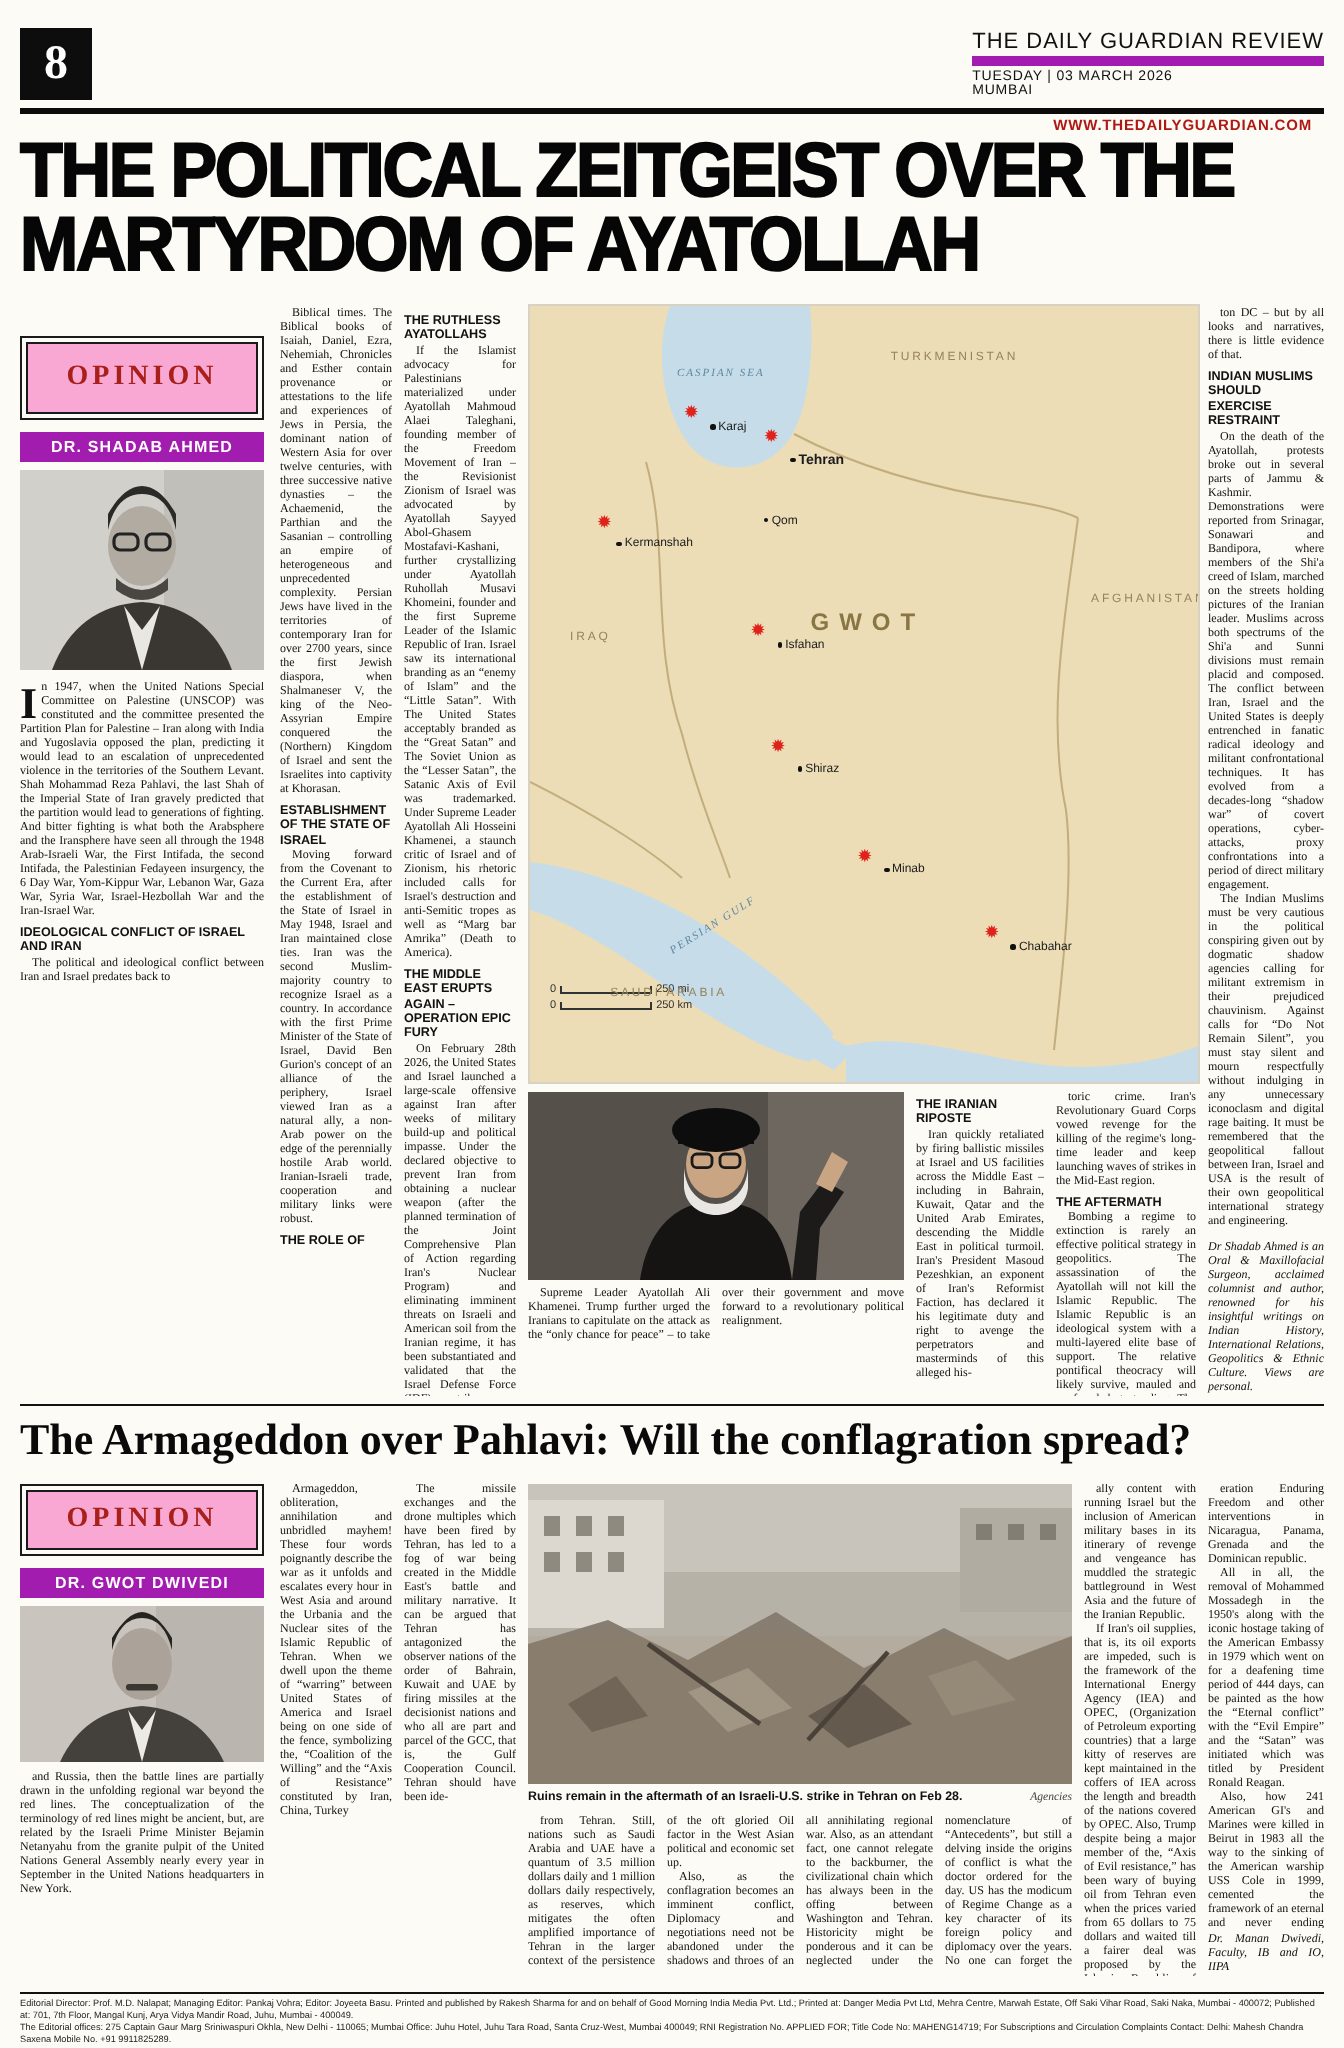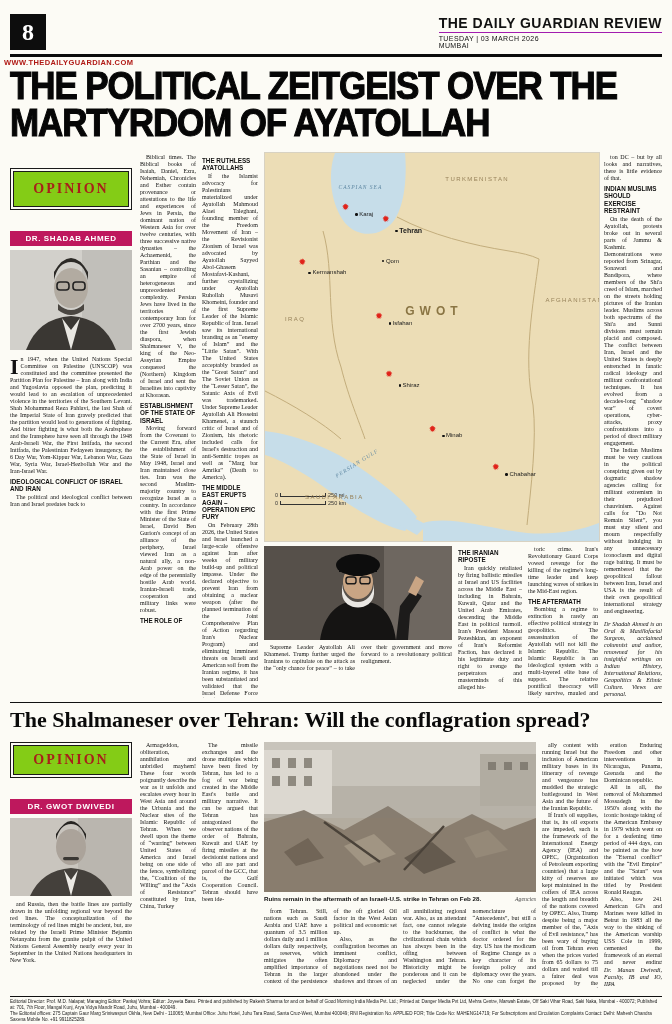--- a/index.html
+++ b/index.html
@@ -6,42 +6,42 @@
   body{background:#6f6f6f;font-family:"Liberation Serif",serif}
   .page{position:relative;width:672px;height:1024px;margin:0 auto;background:#fcfbf5;color:#111;overflow:hidden}
   .abs{position:absolute}
 
   
   .masthead{left:10px;top:10px;width:652px;height:44px;border-bottom:3px solid #0b0b0b;display:flex;align-items:center}
   .pagenum{width:36px;height:36px;background:#0d0d0d;color:#fff;font:bold 24px/36px "Liberation Serif",serif;text-align:center}
   .sectitle{margin-left:12px;font-family:"Liberation Serif",serif;font-size:30px;letter-spacing:1px;font-variant:small-caps;white-space:nowrap}
   .sectitle .amp{font-style:italic;font-size:27px}
   .mast-right{margin-left:auto;font-family:"Liberation Sans",sans-serif;text-align:left;min-width:130px}
-  .pub{font-weight:bold;font-size:14px;letter-spacing:.5px;border-bottom:1px solid #a21caf;padding-bottom:1px}
+  .pub{font-weight:normal;font-size:11px;letter-spacing:.5px;border-bottom:5px solid #a21caf;padding-bottom:1px}
   .dateline{font-size:7px;letter-spacing:.4px;margin-top:2px}
   .citylab{font-size:7px;letter-spacing:.4px}
-  .website{left:4px;top:58px;width:652px;text-align:left;color:#b01814;font:bold 7.5px "Liberation Sans",sans-serif;letter-spacing:.4px;cursor:pointer}
+  .website{left:4px;top:58px;width:652px;text-align:right;color:#b01814;font:bold 7.5px "Liberation Sans",sans-serif;letter-spacing:.4px;cursor:pointer}
 
   
   .headline1{left:10px;top:68px;width:700px;font-family:"Liberation Sans",sans-serif;font-weight:bold;font-size:38px;line-height:37px;letter-spacing:-1.2px;color:#060606;-webkit-text-stroke:1.1px #060606;transform:scaleX(.92);transform-origin:left top}
 
   
   .colflow{font-size:6px;line-height:7px;text-align:justify;overflow:hidden}
   .f-p{text-indent:6px}
   .f-drop{text-indent:0}
   .f-h{font-family:"Liberation Sans",sans-serif;font-weight:bold;font-size:6.3px;line-height:7.4px;margin:3px 0 1px;text-align:left;text-indent:0}
   .f-bio{font-style:italic;font-size:6px;line-height:7px;margin-top:3px;text-align:justify}
   .dropcap{float:left;font-size:22px;line-height:19px;font-weight:bold;padding:1px 2px 0 0}
   .grow{flex:1 1 auto;min-height:0}
 
   
-  .opinion-box{border:1px solid #1a1a1a;height:40px;display:flex;align-items:center;justify-content:center;background:#84cc16;box-shadow:inset 0 0 0 2px #fcfbf5,inset 0 0 0 3px #1a1a1a}
+  .opinion-box{border:1px solid #1a1a1a;height:40px;display:flex;align-items:center;justify-content:center;background:#f9a8d4;box-shadow:inset 0 0 0 2px #fcfbf5,inset 0 0 0 3px #1a1a1a}
   .opinion-box.small{height:34px}
   .opinion-label{color:#a8201a;font:bold 14px "Liberation Serif",serif;letter-spacing:2px}
-  .author-banner{background:#be185d;color:#fff;font:bold 8px "Liberation Sans",sans-serif;letter-spacing:.6px;text-align:center;padding:3px 0;margin-top:21px}
+  .author-banner{background:#a21caf;color:#fff;font:bold 8px "Liberation Sans",sans-serif;letter-spacing:.6px;text-align:center;padding:3px 0;margin-top:6px}
   .author-photo{margin-top:4px;line-height:0}
   .author-photo svg{width:100%;display:block}
 
   
   .a1-col1{left:10px;top:168px;width:122px;height:530px;display:flex;flex-direction:column}
   .a1-col1 .colflow{margin-top:6px}
   .a1-col2{left:140px;top:154px;width:56px;height:544px}
   .a1-col3{left:202px;top:154px;width:56px;height:544px}
   .a1-col6{left:604px;top:154px;width:58px;height:544px;display:flex;flex-direction:column}
   .kh-photo{left:264px;top:546px;width:188px;height:94px;line-height:0}
@@ -222,21 +222,21 @@
     <div class="colflow grow">
         <div class="f-p">ton DC – but by all looks and narratives, there is little evidence of that.</div>
         <div class="f-h">INDIAN MUSLIMS SHOULD EXERCISE RESTRAINT</div>
         <div class="f-p">On the death of the Ayatollah, protests broke out in several parts of Jammu &amp; Kashmir. Demonstrations were reported from Srinagar, Sonawari and Bandipora, where members of the Shi'a creed of Islam, marched on the streets holding pictures of the Iranian leader. Muslims across both spectrums of the Shi'a and Sunni divisions must remain placid and composed. The conflict between Iran, Israel and the United States is deeply entrenched in fanatic radical ideology and militant confrontational techniques. It has evolved from a decades-long “shadow war” of covert operations, cyber-attacks, proxy confrontations into a period of direct military engagement.</div>
         <div class="f-p">The Indian Muslims must be very cautious in the political conspiring given out by dogmatic shadow agencies calling for militant extremism in their prejudiced chauvinism. Against calls for “Do Not Remain Silent”, you must stay silent and mourn respectfully without indulging in any unnecessary iconoclasm and digital rage baiting. It must be remembered that the geopolitical fallout between Iran, Israel and USA is the result of their own geopolitical international strategy and engineering.</div>
       </div>
     <div class="f-bio">Dr Shadab Ahmed is an Oral &amp; Maxillofacial Surgeon, acclaimed columnist and author, renowned for his insightful writings on Indian History, International Relations, Geopolitics &amp; Ethnic Culture. Views are personal.</div>
   </div>
 
   <div class="abs a2-rule"></div>
-  <div class="abs a2-headline">The Shalmaneser over Tehran: Will the conflagration spread?</div>
+  <div class="abs a2-headline">The Armageddon over Pahlavi: Will the conflagration spread?</div>
 
   <div class="abs a2-col1">
     <div class="opinion-box small">
       <span class="opinion-label">OPINION</span>
     </div>
     <div class="author-banner">DR. GWOT DWIVEDI</div>
     <div class="author-photo">
       <svg viewBox="0 0 61 39" preserveAspectRatio="none">
         <rect width="61" height="39" fill="#c9c5be"></rect>
         <rect x="34" width="27" height="39" fill="#bab6af"></rect>

